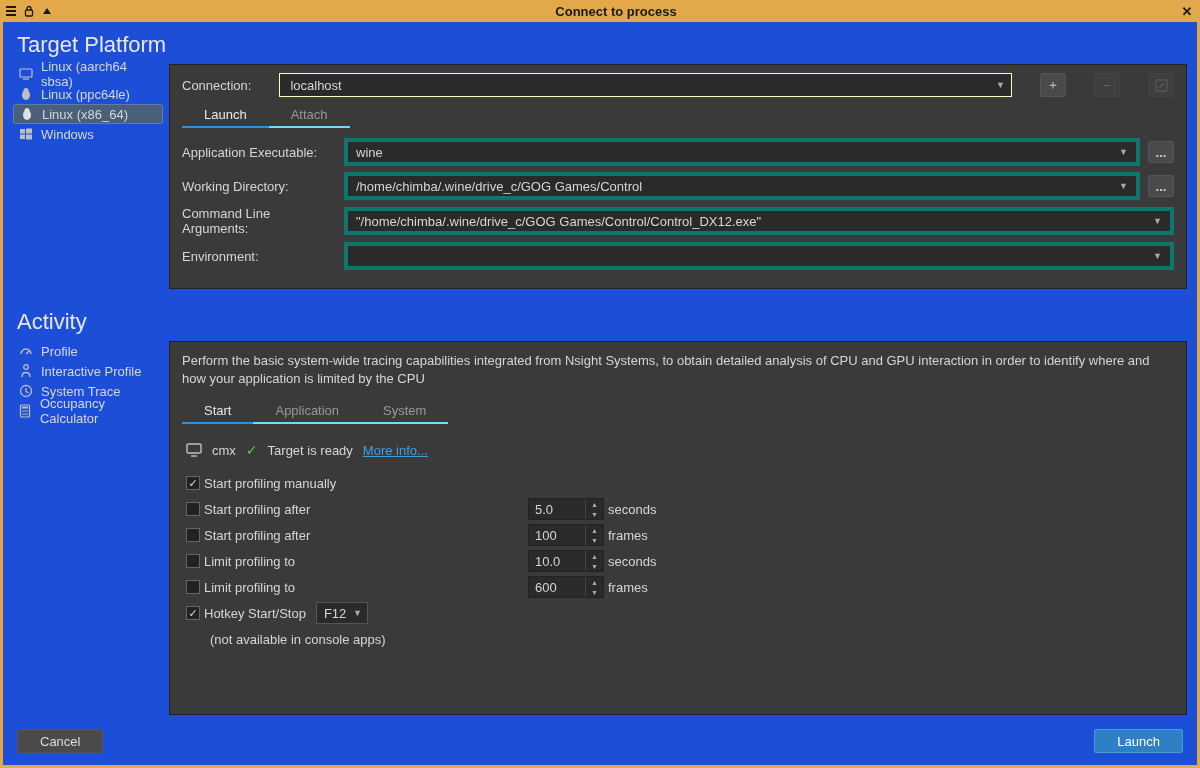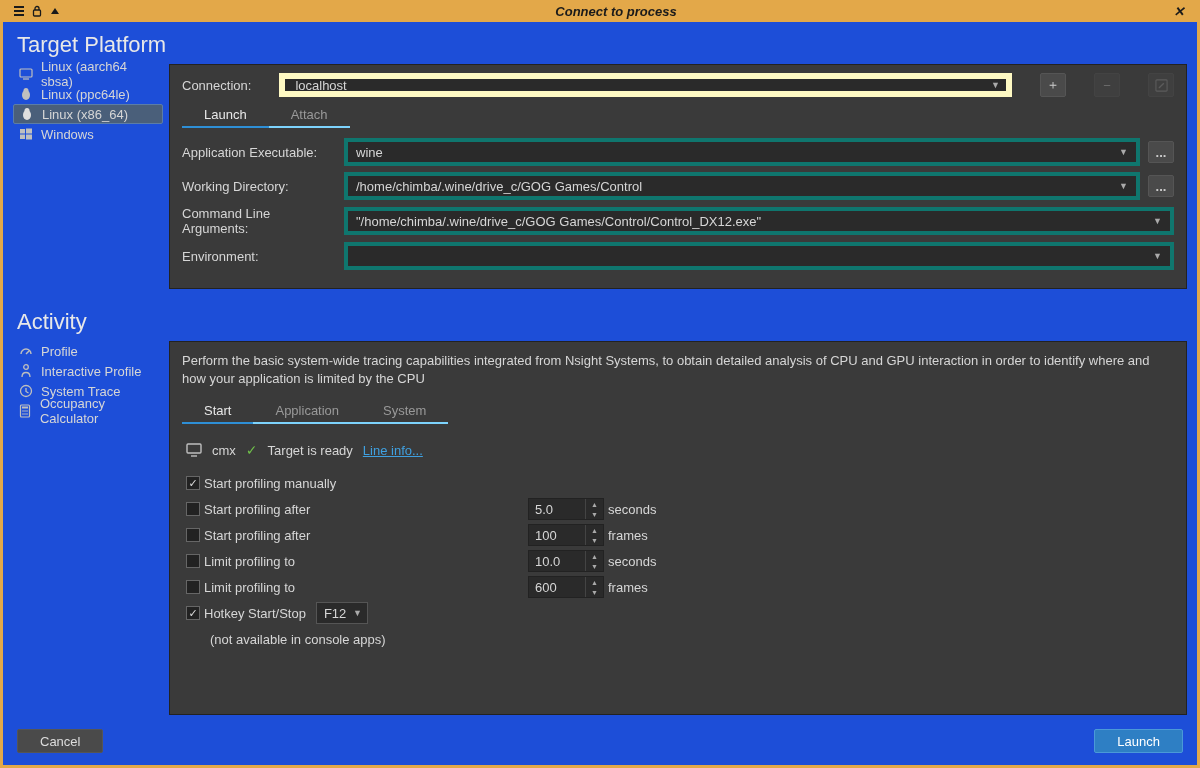--- a/index.html
+++ b/index.html
@@ -12,23 +12,22 @@
 }
 .window {
   width: 1200px; height: 768px;
   background: #e3a849;
   display: flex; flex-direction: column;
 }
 .titlebar {
   height: 22px;
   background: #e3a849;
   display: flex; align-items: center;
-  padding: 0 12px;
+  padding: 0 4px;
   gap: 6px;
-  font-style: italic;
 }
 .tb-icons { display: flex; gap: 4px; }
 .tb-icon { width: 14px; height: 14px; display: flex; align-items: center; justify-content: center; color: #1a1a1a; cursor: pointer; }
 .title { flex: 1; text-align: center; color: #1a1a1a; font-weight: 700; font-size: 13px; }
 .close-btn { width: 18px; height: 18px; display: flex; align-items: center; justify-content: center; color: #1a1a1a; font-weight: 700; cursor: pointer; }
 
 .content {
   flex: 1;
   background: #1d4ed8;
   margin: 0 3px 3px 3px;
@@ -77,21 +76,21 @@
 .conn-row {
   display: flex; align-items: center; gap: 28px;
   margin-bottom: 6px;
 }
 .conn-label { font-size: 13px; color: #d6d6d6; }
 
 .combo {
   flex: 1;
   height: 24px;
   background: #2a2a2a;
-  border: 6px solid #fef9c3;
+  border: 1px solid #fef9c3;
   display: flex; align-items: center; justify-content: space-between;
   padding: 0 6px 0 10px;
   color: #d6d6d6;
   cursor: pointer;
 }
 .combo .arrow { font-size: 9px; color: #aaa; }
 
 .iconbtn {
   width: 26px; height: 24px;
   background: #4a4a4a;
@@ -388,21 +387,21 @@
         <div class="status-row">
           <span>
               <svg width="16" height="14" viewBox="0 0 16 14">
                 <rect x="1" y="1" width="14" height="9" rx="1" fill="none" stroke="#bfbfbf" stroke-width="1.4"></rect>
                 <path d="M5 13h6" stroke="#bfbfbf" stroke-width="1.4"></path>
               </svg>
             </span>
           <span>cmx</span>
           <span class="check-icon">✓</span>
           <span>Target is ready</span>
-          <span class="link">Line info...</span>
+          <span class="link">More info...</span>
         </div>
 
         <div class="opt-row">
           <div class="checkbox checked"></div>
           <span class="opt-label">Start profiling manually</span>
         </div>
 
         <div class="opt-row">
           <div class="checkbox"></div>
           <span class="opt-label">Start profiling after</span>

